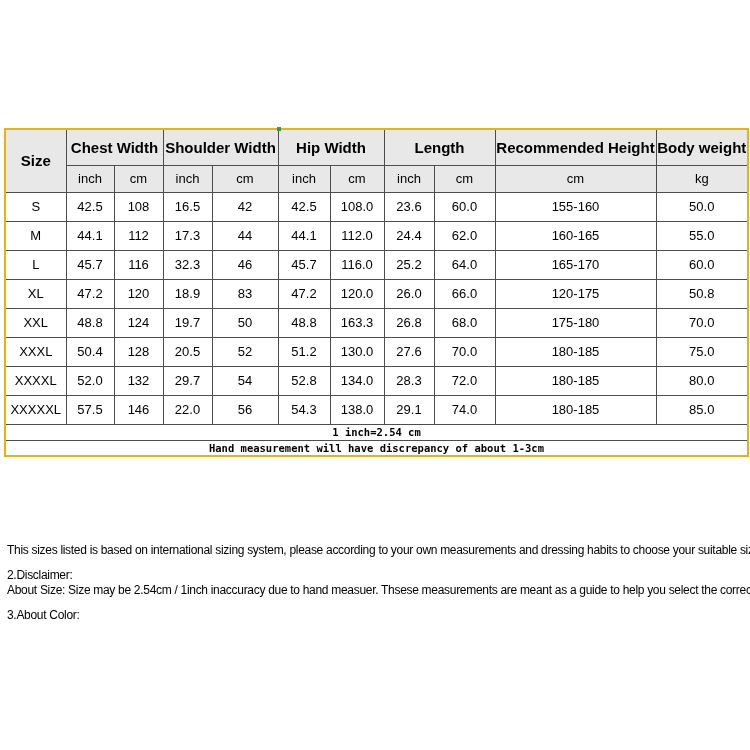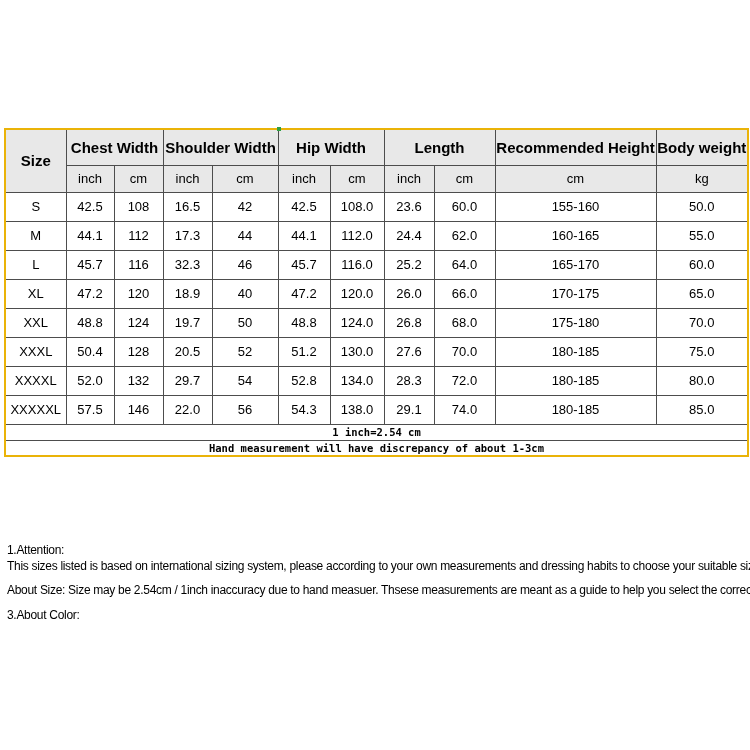--- a/index.html
+++ b/index.html
@@ -147,36 +147,36 @@
         <td class="cell">25.2</td>
         <td class="cell">64.0</td>
         <td class="cell">165-170</td>
         <td class="cell">60.0</td>
       </tr>
       <tr class="">
         <td class="cell">XL</td>
         <td class="cell">47.2</td>
         <td class="cell">120</td>
         <td class="cell">18.9</td>
-        <td class="cell">40</td>
+        <td class="cell">83</td>
         <td class="cell">47.2</td>
         <td class="cell">120.0</td>
         <td class="cell">26.0</td>
         <td class="cell">66.0</td>
-        <td class="cell">170-175</td>
-        <td class="cell">65.0</td>
+        <td class="cell">120-175</td>
+        <td class="cell">50.8</td>
       </tr>
       <tr class="">
         <td class="cell">XXL</td>
         <td class="cell">48.8</td>
         <td class="cell">124</td>
         <td class="cell">19.7</td>
         <td class="cell">50</td>
         <td class="cell">48.8</td>
-        <td class="cell">124.0</td>
+        <td class="cell">163.3</td>
         <td class="cell">26.8</td>
         <td class="cell">68.0</td>
         <td class="cell">175-180</td>
         <td class="cell">70.0</td>
       </tr>
       <tr class="">
         <td class="cell">XXXL</td>
         <td class="cell">50.4</td>
         <td class="cell">128</td>
         <td class="cell">20.5</td>
@@ -222,22 +222,22 @@
       <tr class="">
         <td class="foot" colspan="11">Hand measurement will have discrepancy of about 1-3cm</td>
       </tr>
     </tbody>
 </table>
 
 <div class="green-marker"></div>
 
 <div class="notes">
     <div class="note-section">
-      <div class="note-line">1.Attention:</div>
       <div class="note-line">This sizes listed is based on international sizing system, please according to your own measurements and dressing habits to choose your suitable size.</div>
     </div>
     <div class="note-section">
+      <div class="note-line">2.Disclaimer:</div>
       <div class="note-line">About Size: Size may be 2.54cm / 1inch inaccuracy due to hand measuer. Thsese measurements are meant as a guide to help you select the correct size.</div>
     </div>
     <div class="note-section">
       <div class="note-line">3.About Color:</div>
     </div>
   </div>
 
 </body></html>

